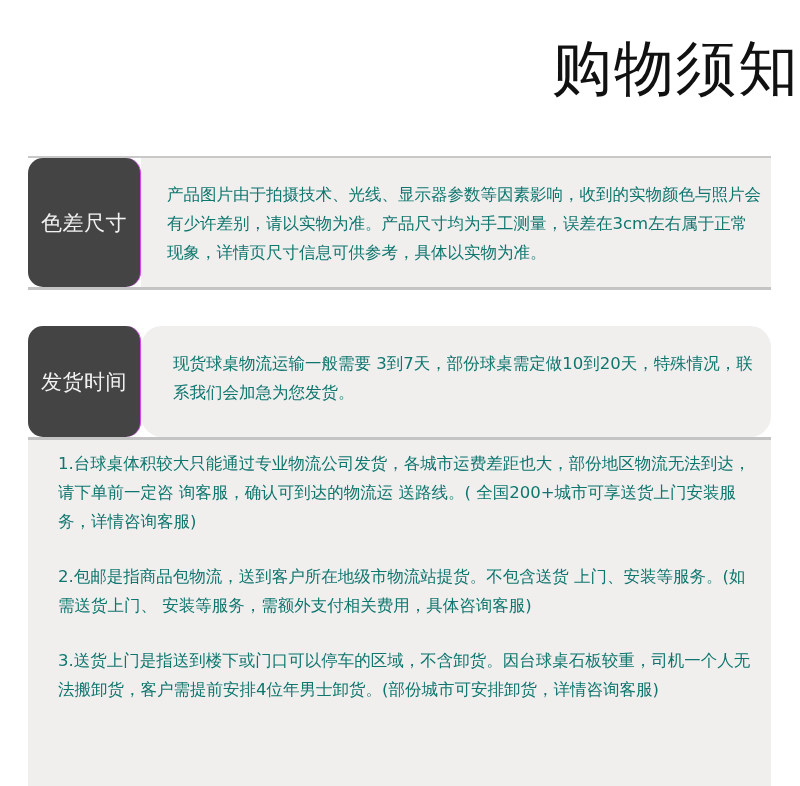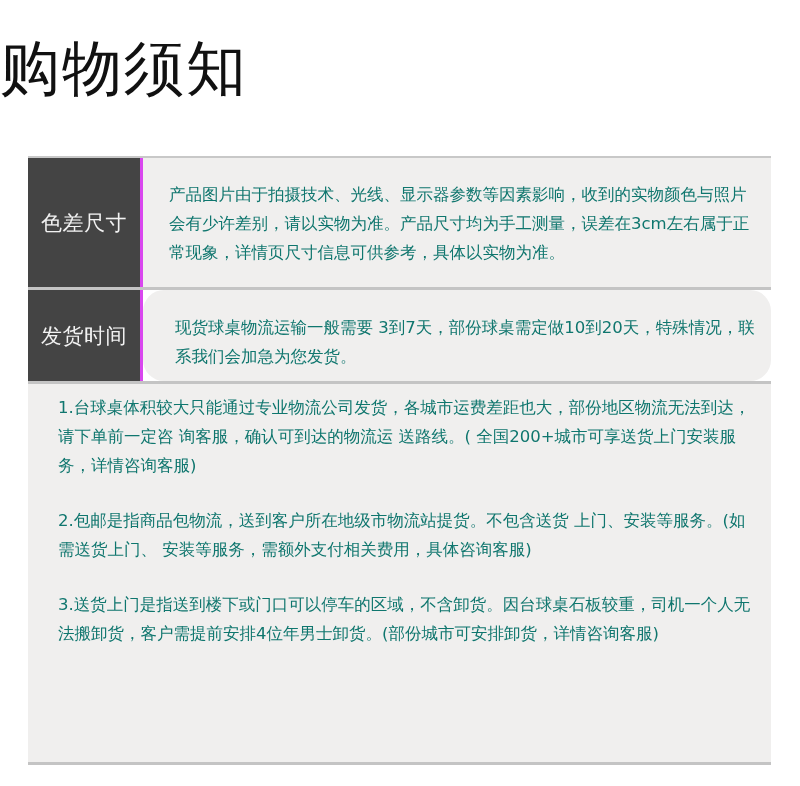--- a/index.html
+++ b/index.html
@@ -4,49 +4,50 @@
 <style>
   html, body { margin: 0; padding: 0; }
   body {
     width: 800px; height: 786px; overflow: hidden;
     background: #ffffff;
     font-family: "DejaVu Sans", "Liberation Sans", sans-serif;
     position: relative;
   }
   .title {
     position: absolute; left: 0; top: 28px; width: 800px;
-    text-align: left;
+    text-align: right;
     font-size: 60px; font-weight: 500; color: #111;
     letter-spacing: 2px; line-height: 80px;
   }
   .table {
     position: absolute; left: 28px; top: 156px; width: 743px;
     border-top: 2px solid #c8c8c8;
   }
   .row {
     display: flex;
     border-bottom: 3px solid #c4c4c4;
     box-sizing: border-box;
   }
   .label {
     width: 112px; flex: 0 0 112px;
     background: #444444; color: #f2f2f2;
     display: flex; align-items: center; justify-content: center;
     font-size: 21px; letter-spacing: 0.5px;
-    border-right: 3px solid #d946ef;
+    border-right: 1px solid #d946ef;
+    border-radius: 15px;
   }
   .content {
     flex: 1;
     background: #f0efee; color: #0f766e;
     box-sizing: border-box;
     font-size: 16.5px; line-height: 29px;
   }
   .row-1 { height: 132px; }
   .row-1 .content { padding: 22px 10px 0 26px; }
-  .row-2 { height: 94px; }
+  .row-2 { height: 114px; margin-top: 36px; }
   .row-2 .content { padding: 23px 10px 0 32px; border-radius: 21px; }
   .row-3 { height: 381px; }
   .row-3 .content { padding: 9px 10px 0 30px; }
   .para { margin: 0 0 26px 0; }
   .para:last-child { margin-bottom: 0; }
 </style>
 </head>
 <body>
 
 <div class="title">购物须知</div>

